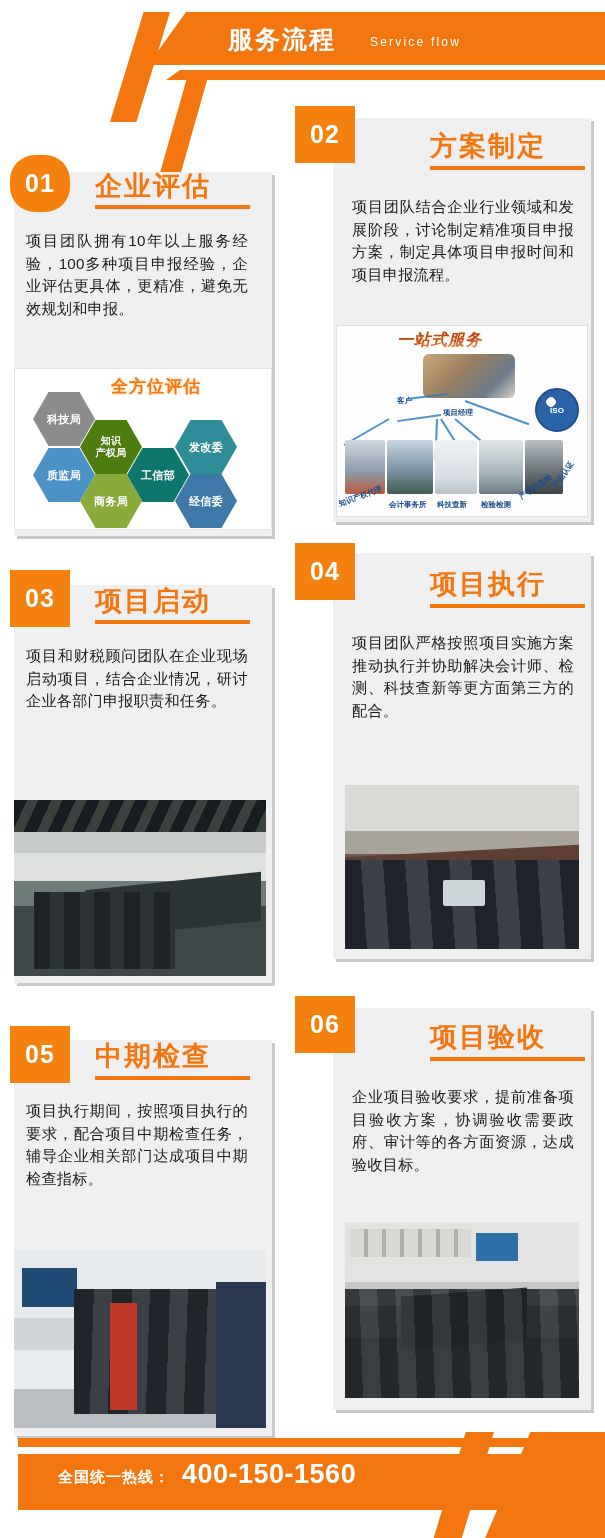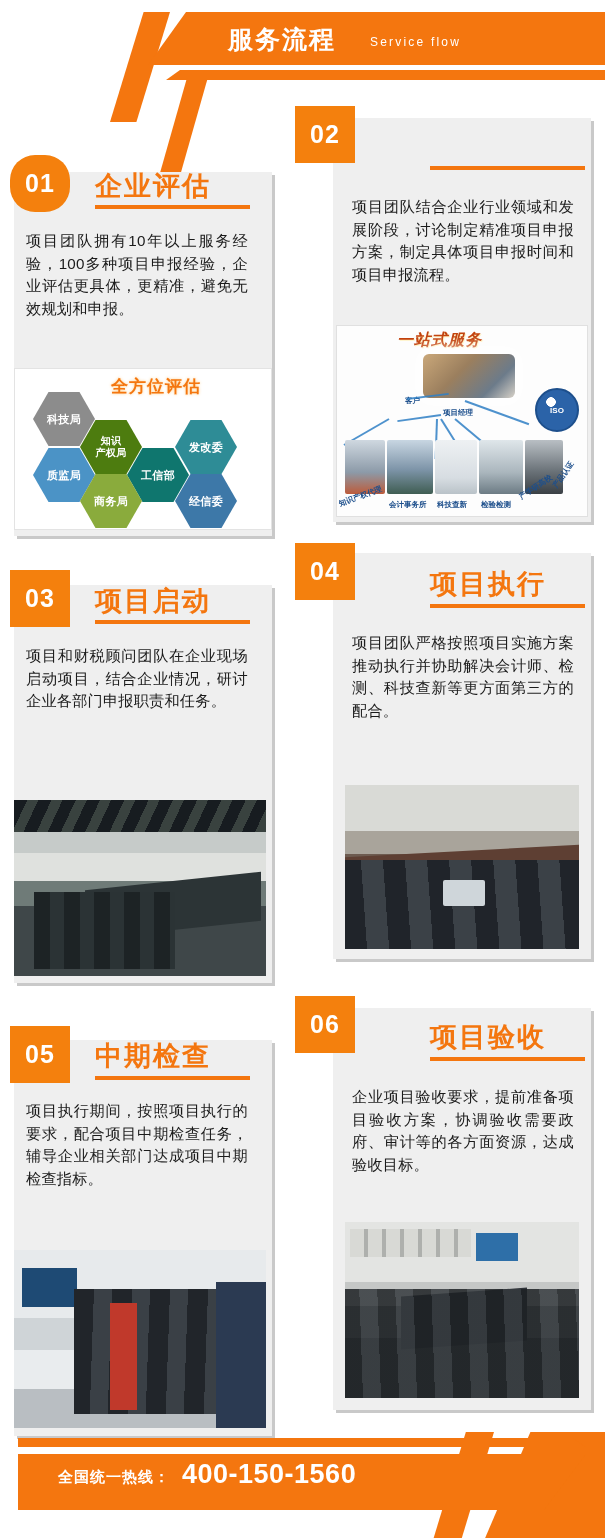--- a/index.html
+++ b/index.html
@@ -183,27 +183,28 @@
     <div class="hex" style="left:160px; top:50px;  background:#2E8C96;">
         <span>发改委</span>
       </div>
     <div class="hex" style="left:160px; top:104px; background:#3D78A8;">
         <span>经信委</span>
       </div>
   </div>
 
   <div class="card" style="left:333px; top:118px; width:258px; height:404px;"></div>
   <div class="badge" style="left:295px; top:106px;">02</div>
+  <div class="card-title" style="left:430px; top:128px;">方案制定</div>
   <div class="card-rule" style="left:430px; top:166px; width:155px;"></div>
   <div class="card-body" style="left:352px; top:196px; width:222px;">项目团队结合企业行业领域和发展阶段，讨论制定精准项目申报方案，制定具体项目申报时间和项目申报流程。</div>
 
   <div class="svc">
     <div class="svc-title">一站式服务</div>
     <div class="svc-hub"></div>
-    <div class="svc-lbl" style="left:68px; top:70px;">客户</div>
+    <div class="svc-lbl" style="left:60px; top:70px;">客户</div>
     <div class="svc-lbl" style="left:106px; top:82px;">项目经理</div>
 
     <div class="svc-arrow" style="left:70px; top:72px; width:42px; transform:rotate(-7deg);"></div>
     <div class="svc-arrow" style="left:104px; top:88px; width:44px; transform:rotate(172deg);"></div>
     <div class="svc-arrow" style="left:128px; top:74px; width:68px; transform:rotate(20deg);"></div>
     <div class="svc-arrow" style="left:52px; top:92px; width:52px; transform:rotate(150deg);"></div>
     <div class="svc-arrow" style="left:104px; top:92px; width:44px; transform:rotate(58deg);"></div>
     <div class="svc-arrow" style="left:100px; top:92px; width:40px; transform:rotate(92deg);"></div>
     <div class="svc-arrow" style="left:118px; top:92px; width:58px; transform:rotate(40deg);"></div>
 

